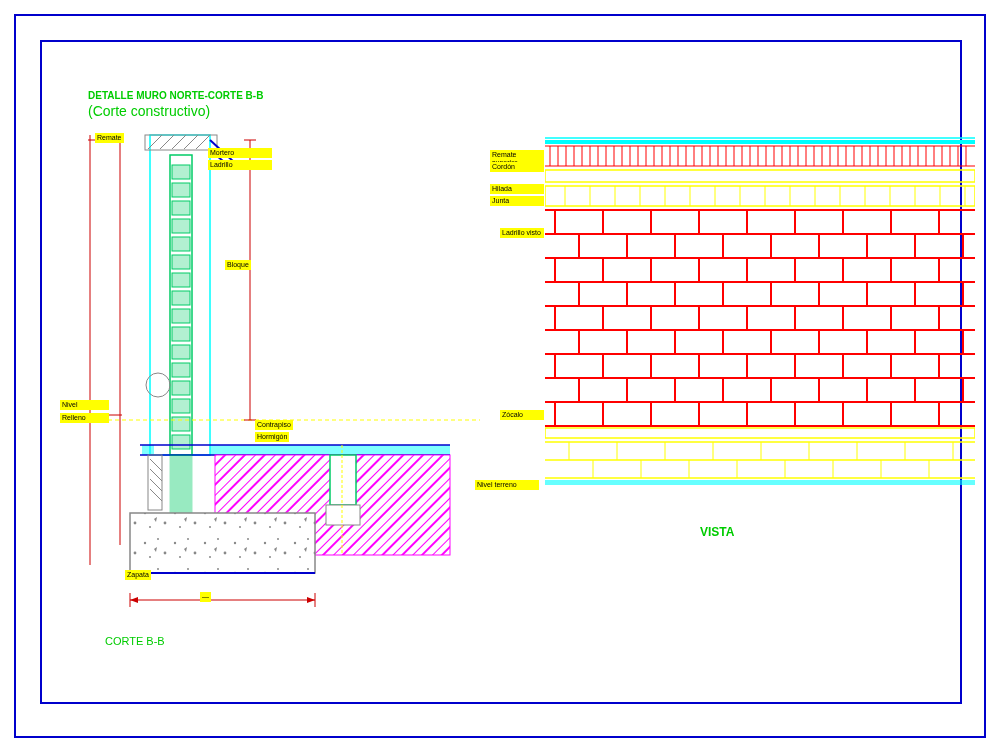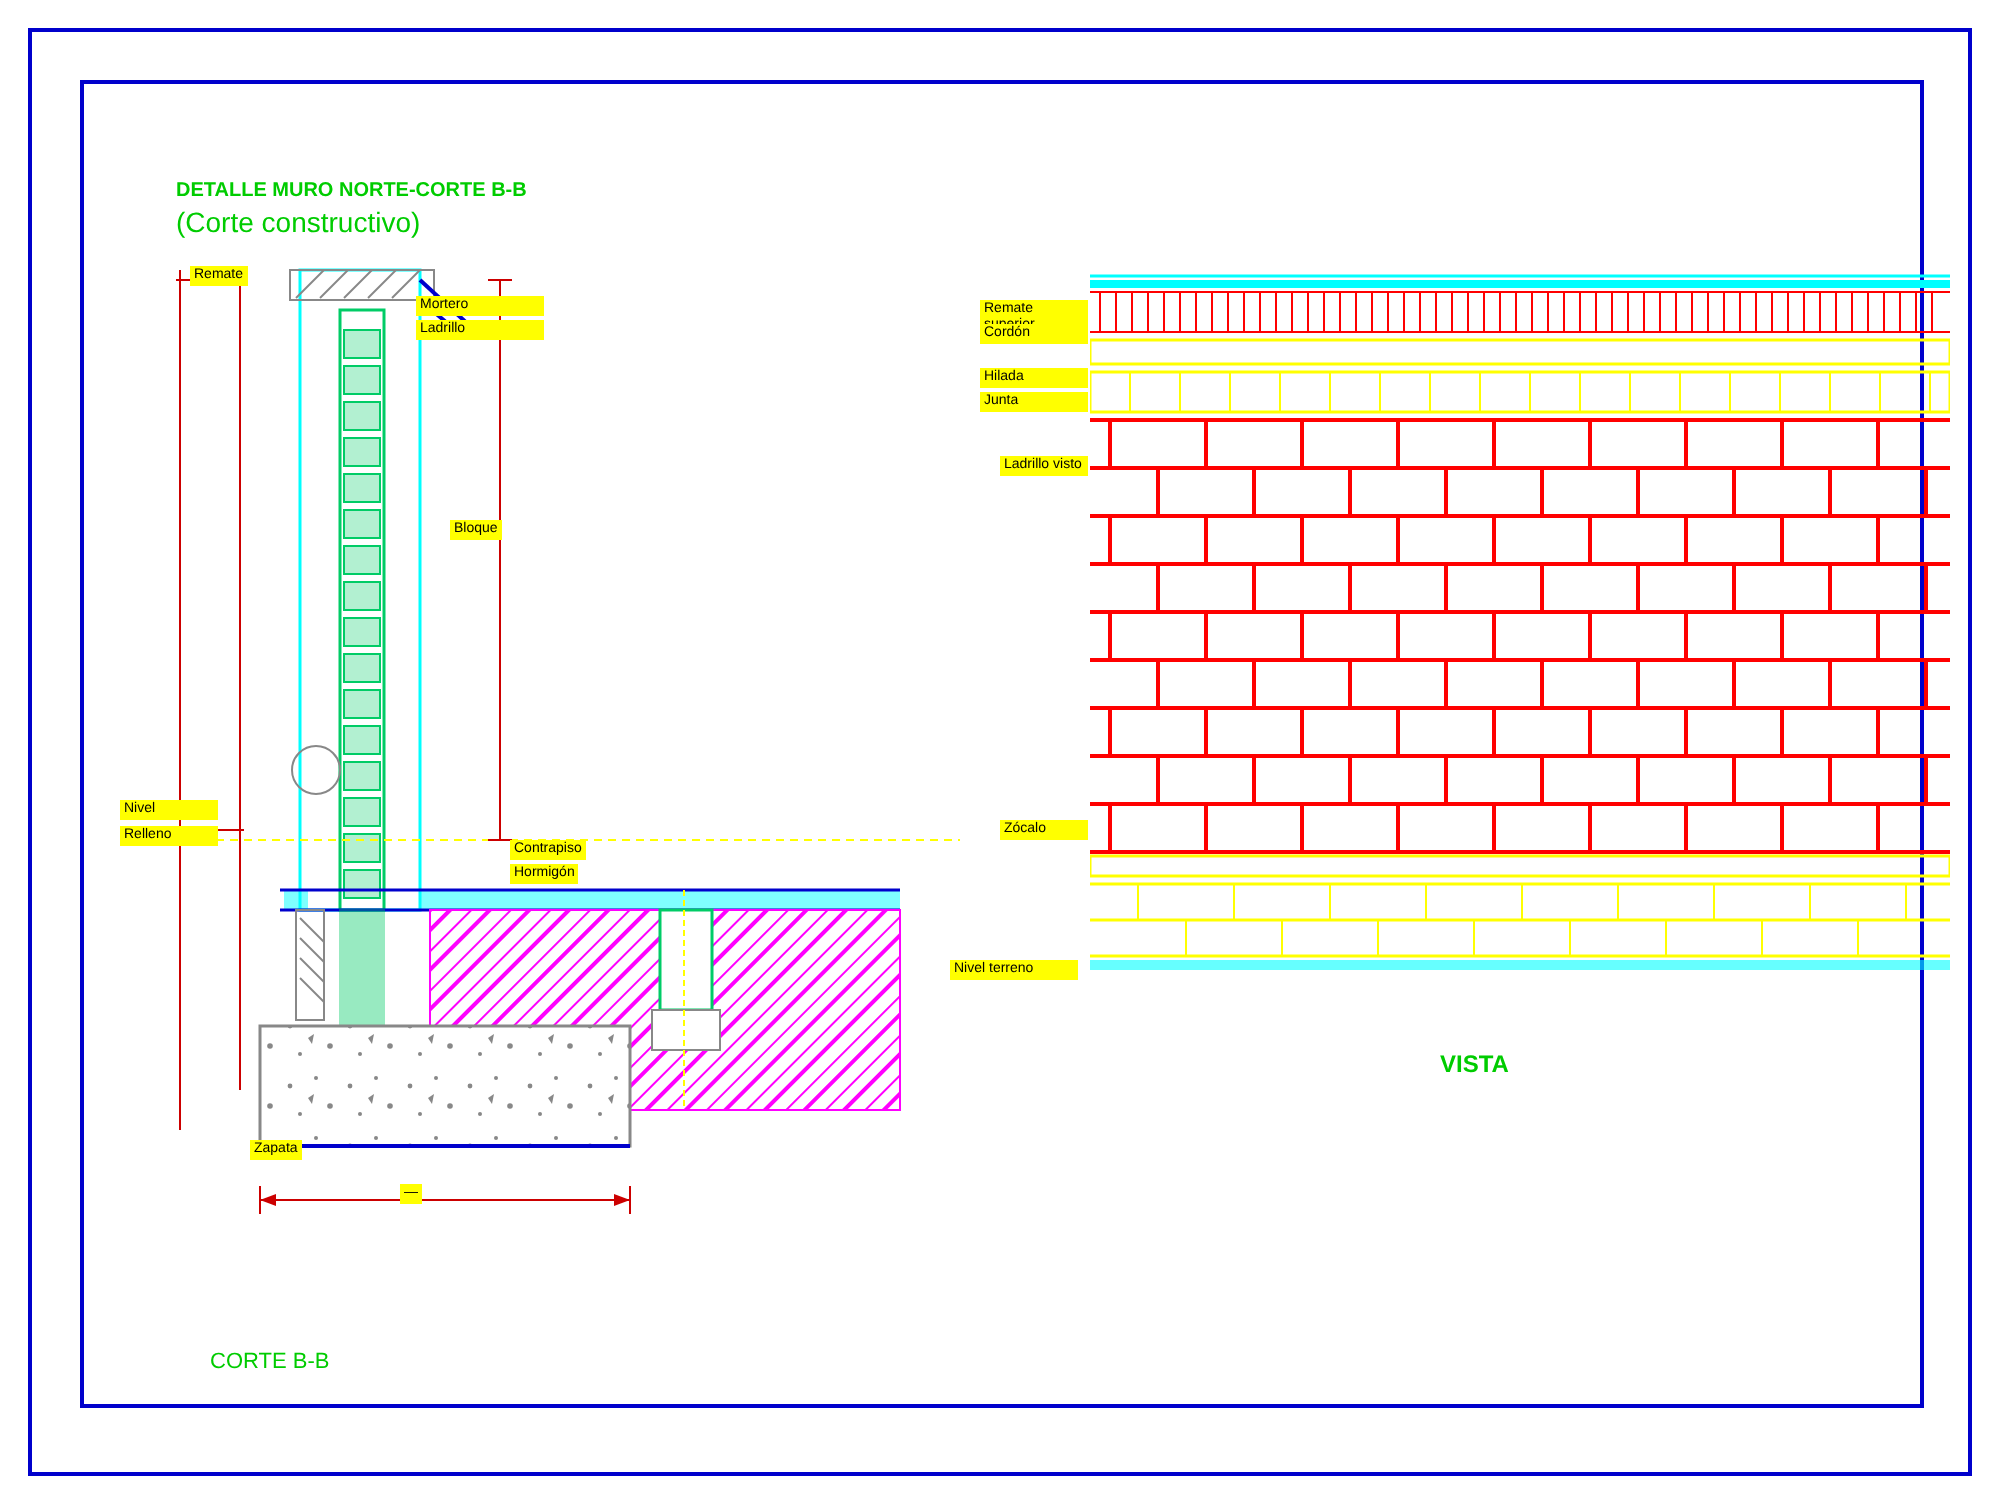--- a/index.html
+++ b/index.html
@@ -116,21 +116,21 @@
   <div class="label-yellow" style="left:208px;top:148px;width:60px;">Mortero</div>
   <div class="label-yellow" style="left:208px;top:160px;width:60px;">Ladrillo</div>
   <div class="label-yellow" style="left:225px;top:260px;">Bloque</div>
   <div class="label-yellow" style="left:60px;top:400px;width:45px;">Nivel</div>
   <div class="label-yellow" style="left:60px;top:413px;width:45px;">Relleno</div>
   <div class="label-yellow" style="left:255px;top:420px;">Contrapiso</div>
   <div class="label-yellow" style="left:255px;top:432px;">Hormigón</div>
   <div class="label-yellow" style="left:125px;top:570px;">Zapata</div>
   <div class="label-yellow" style="left:200px;top:592px;">—</div>
 
-  <div class="label-green" style="left:105px;top:635px;font-size:11px;margin-top:40px;">CORTE B-B</div>
+  <div class="label-green" style="left:105px;top:635px;font-size:11px;">CORTE B-B</div>
 
   <svg style="position:absolute;left:545px;top:130px;width:430px;height:380px;">
 
     <rect x="0" y="10" width="430" height="4" fill="#00ffff"></rect>
     <line x1="0" y1="8" x2="430" y2="8" stroke="#00ffff" stroke-width="1.5"></line>
 
     <g stroke="#ff0000" stroke-width="1">
       <line x1="0" y1="16" x2="430" y2="16"></line>
       <line x1="0" y1="36" x2="430" y2="36"></line>
     </g>
@@ -361,15 +361,15 @@
   </svg>
 
   <div class="label-yellow" style="left:490px;top:150px;width:50px;">Remate superior</div>
   <div class="label-yellow" style="left:490px;top:162px;width:50px;">Cordón</div>
   <div class="label-yellow" style="left:490px;top:184px;width:50px;">Hilada</div>
   <div class="label-yellow" style="left:490px;top:196px;width:50px;">Junta</div>
   <div class="label-yellow" style="left:500px;top:228px;width:40px;">Ladrillo visto</div>
   <div class="label-yellow" style="left:500px;top:410px;width:40px;">Zócalo</div>
   <div class="label-yellow" style="left:475px;top:480px;width:60px;">Nivel terreno</div>
 
-  <div class="label-green" style="left:700px;top:525px;font-size:12px;font-weight:bold;margin-left:20px;">VISTA</div>
+  <div class="label-green" style="left:700px;top:525px;font-size:12px;font-weight:bold;">VISTA</div>
 
 </div>
 
 </body></html>

